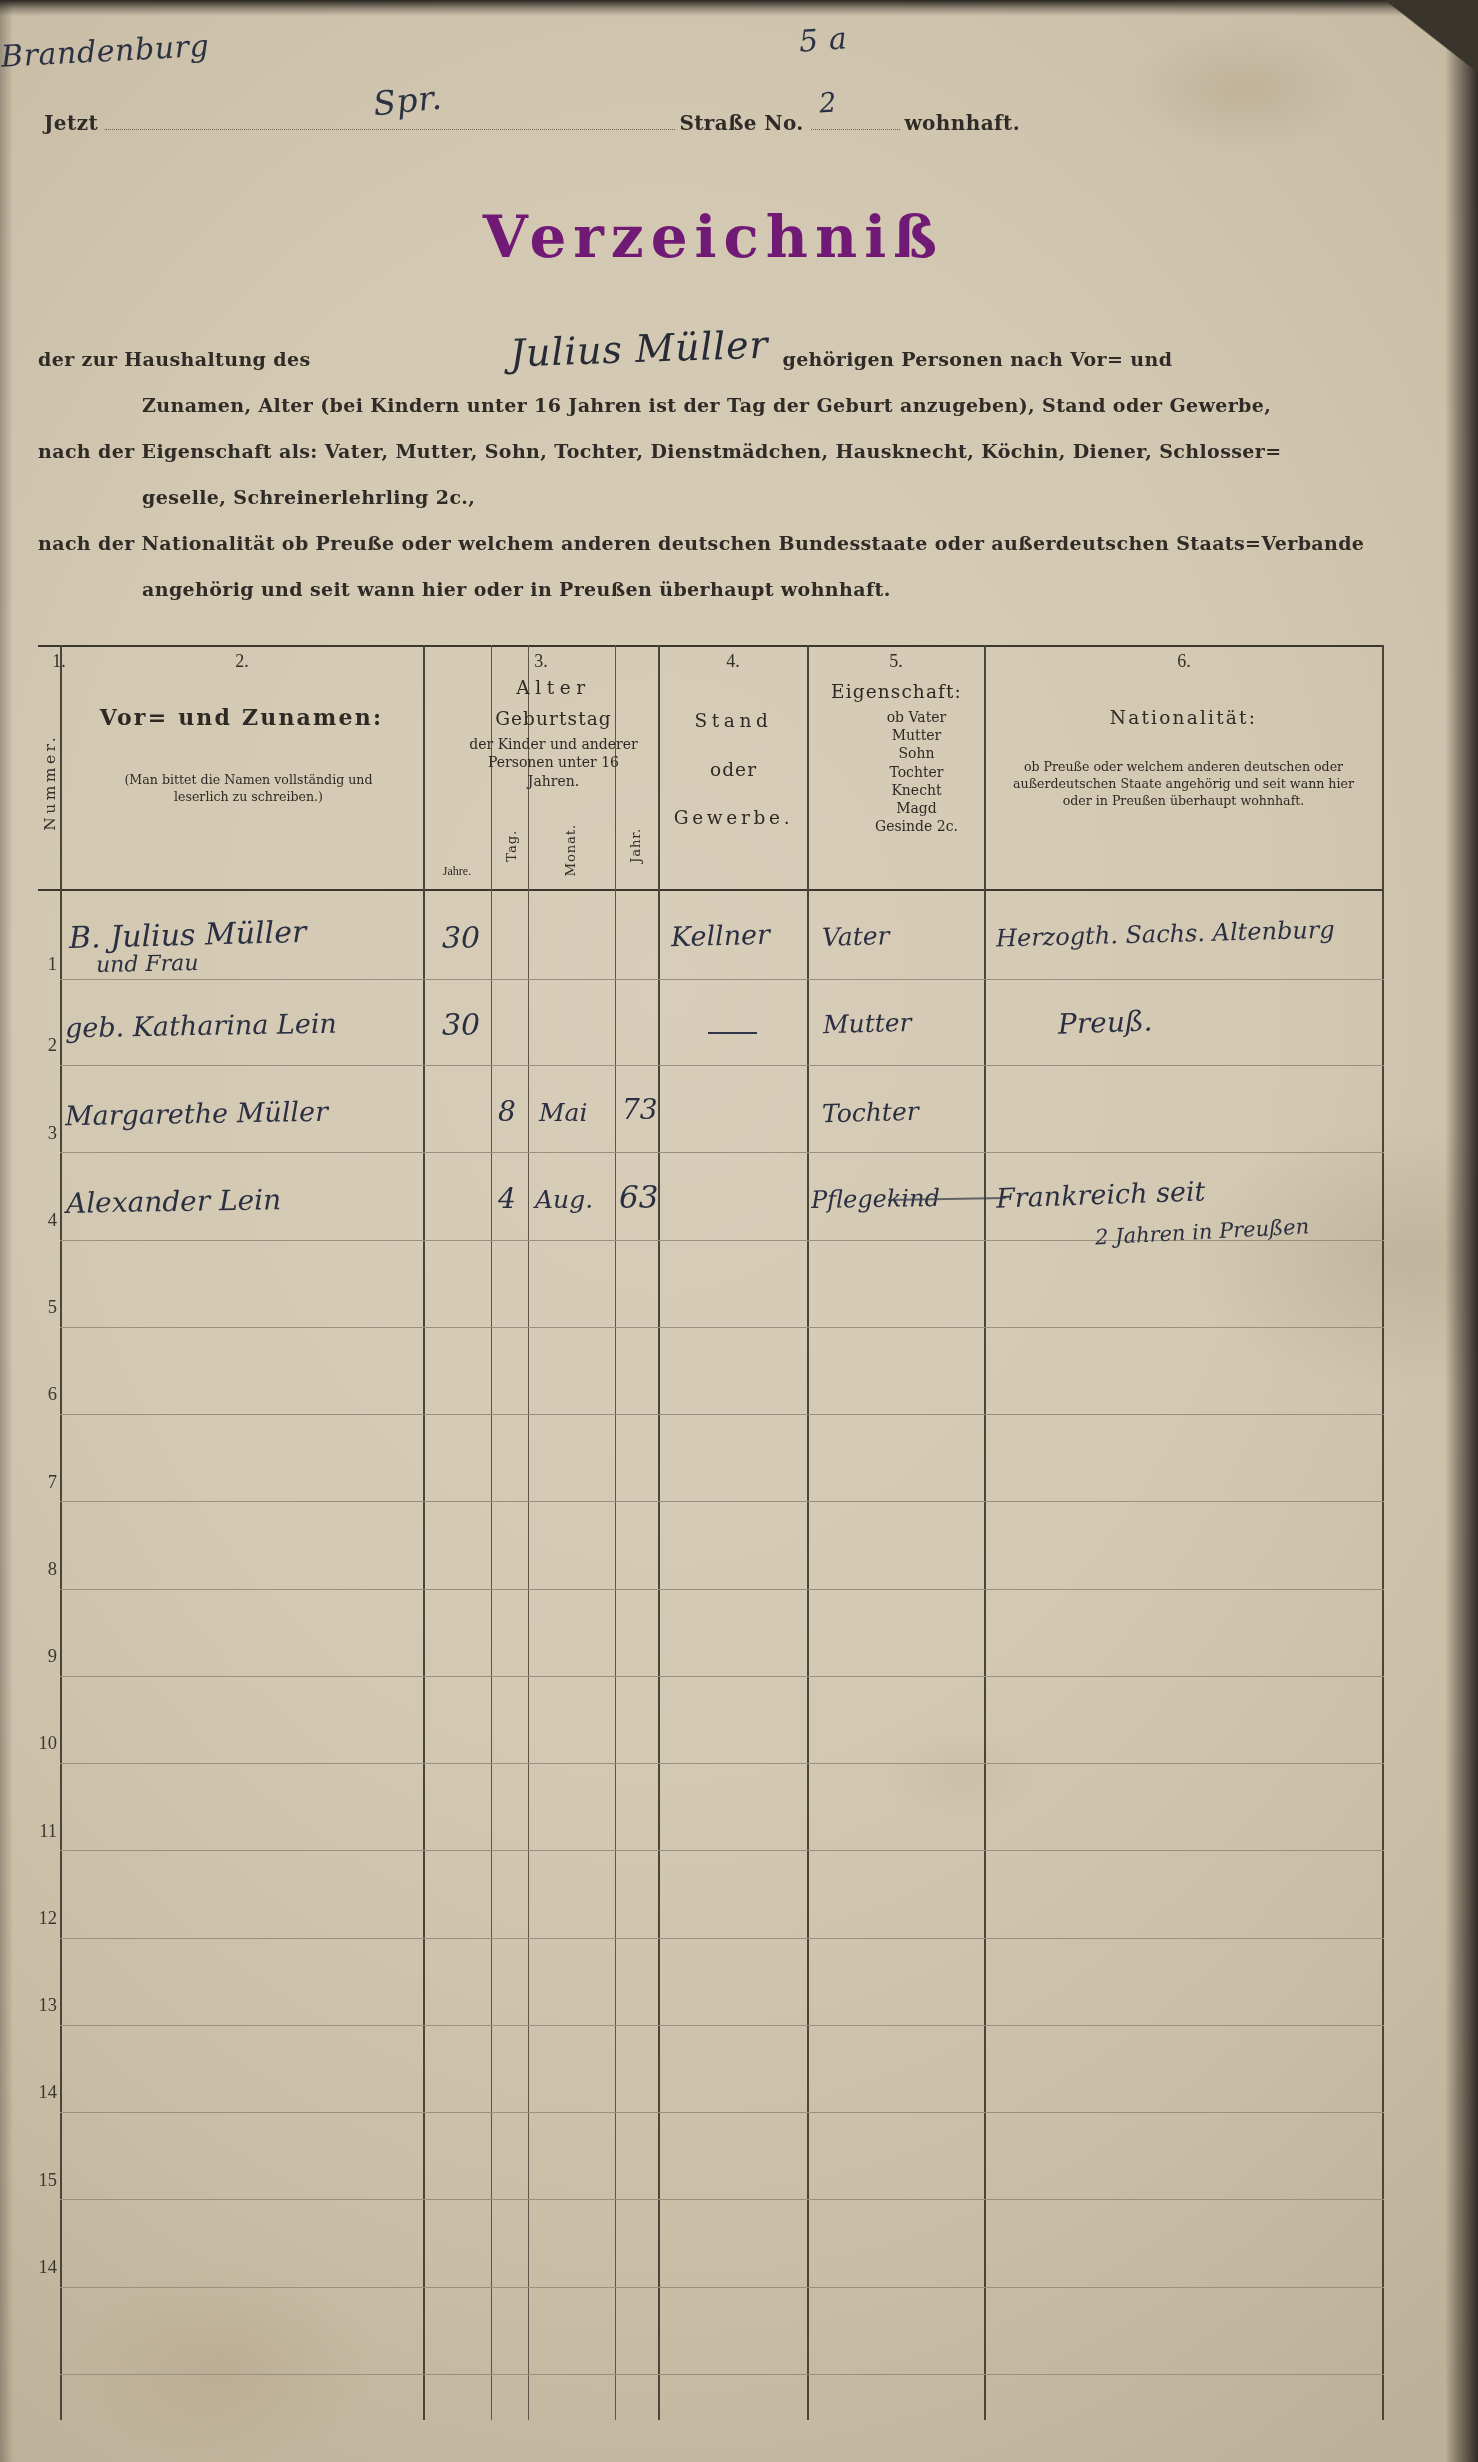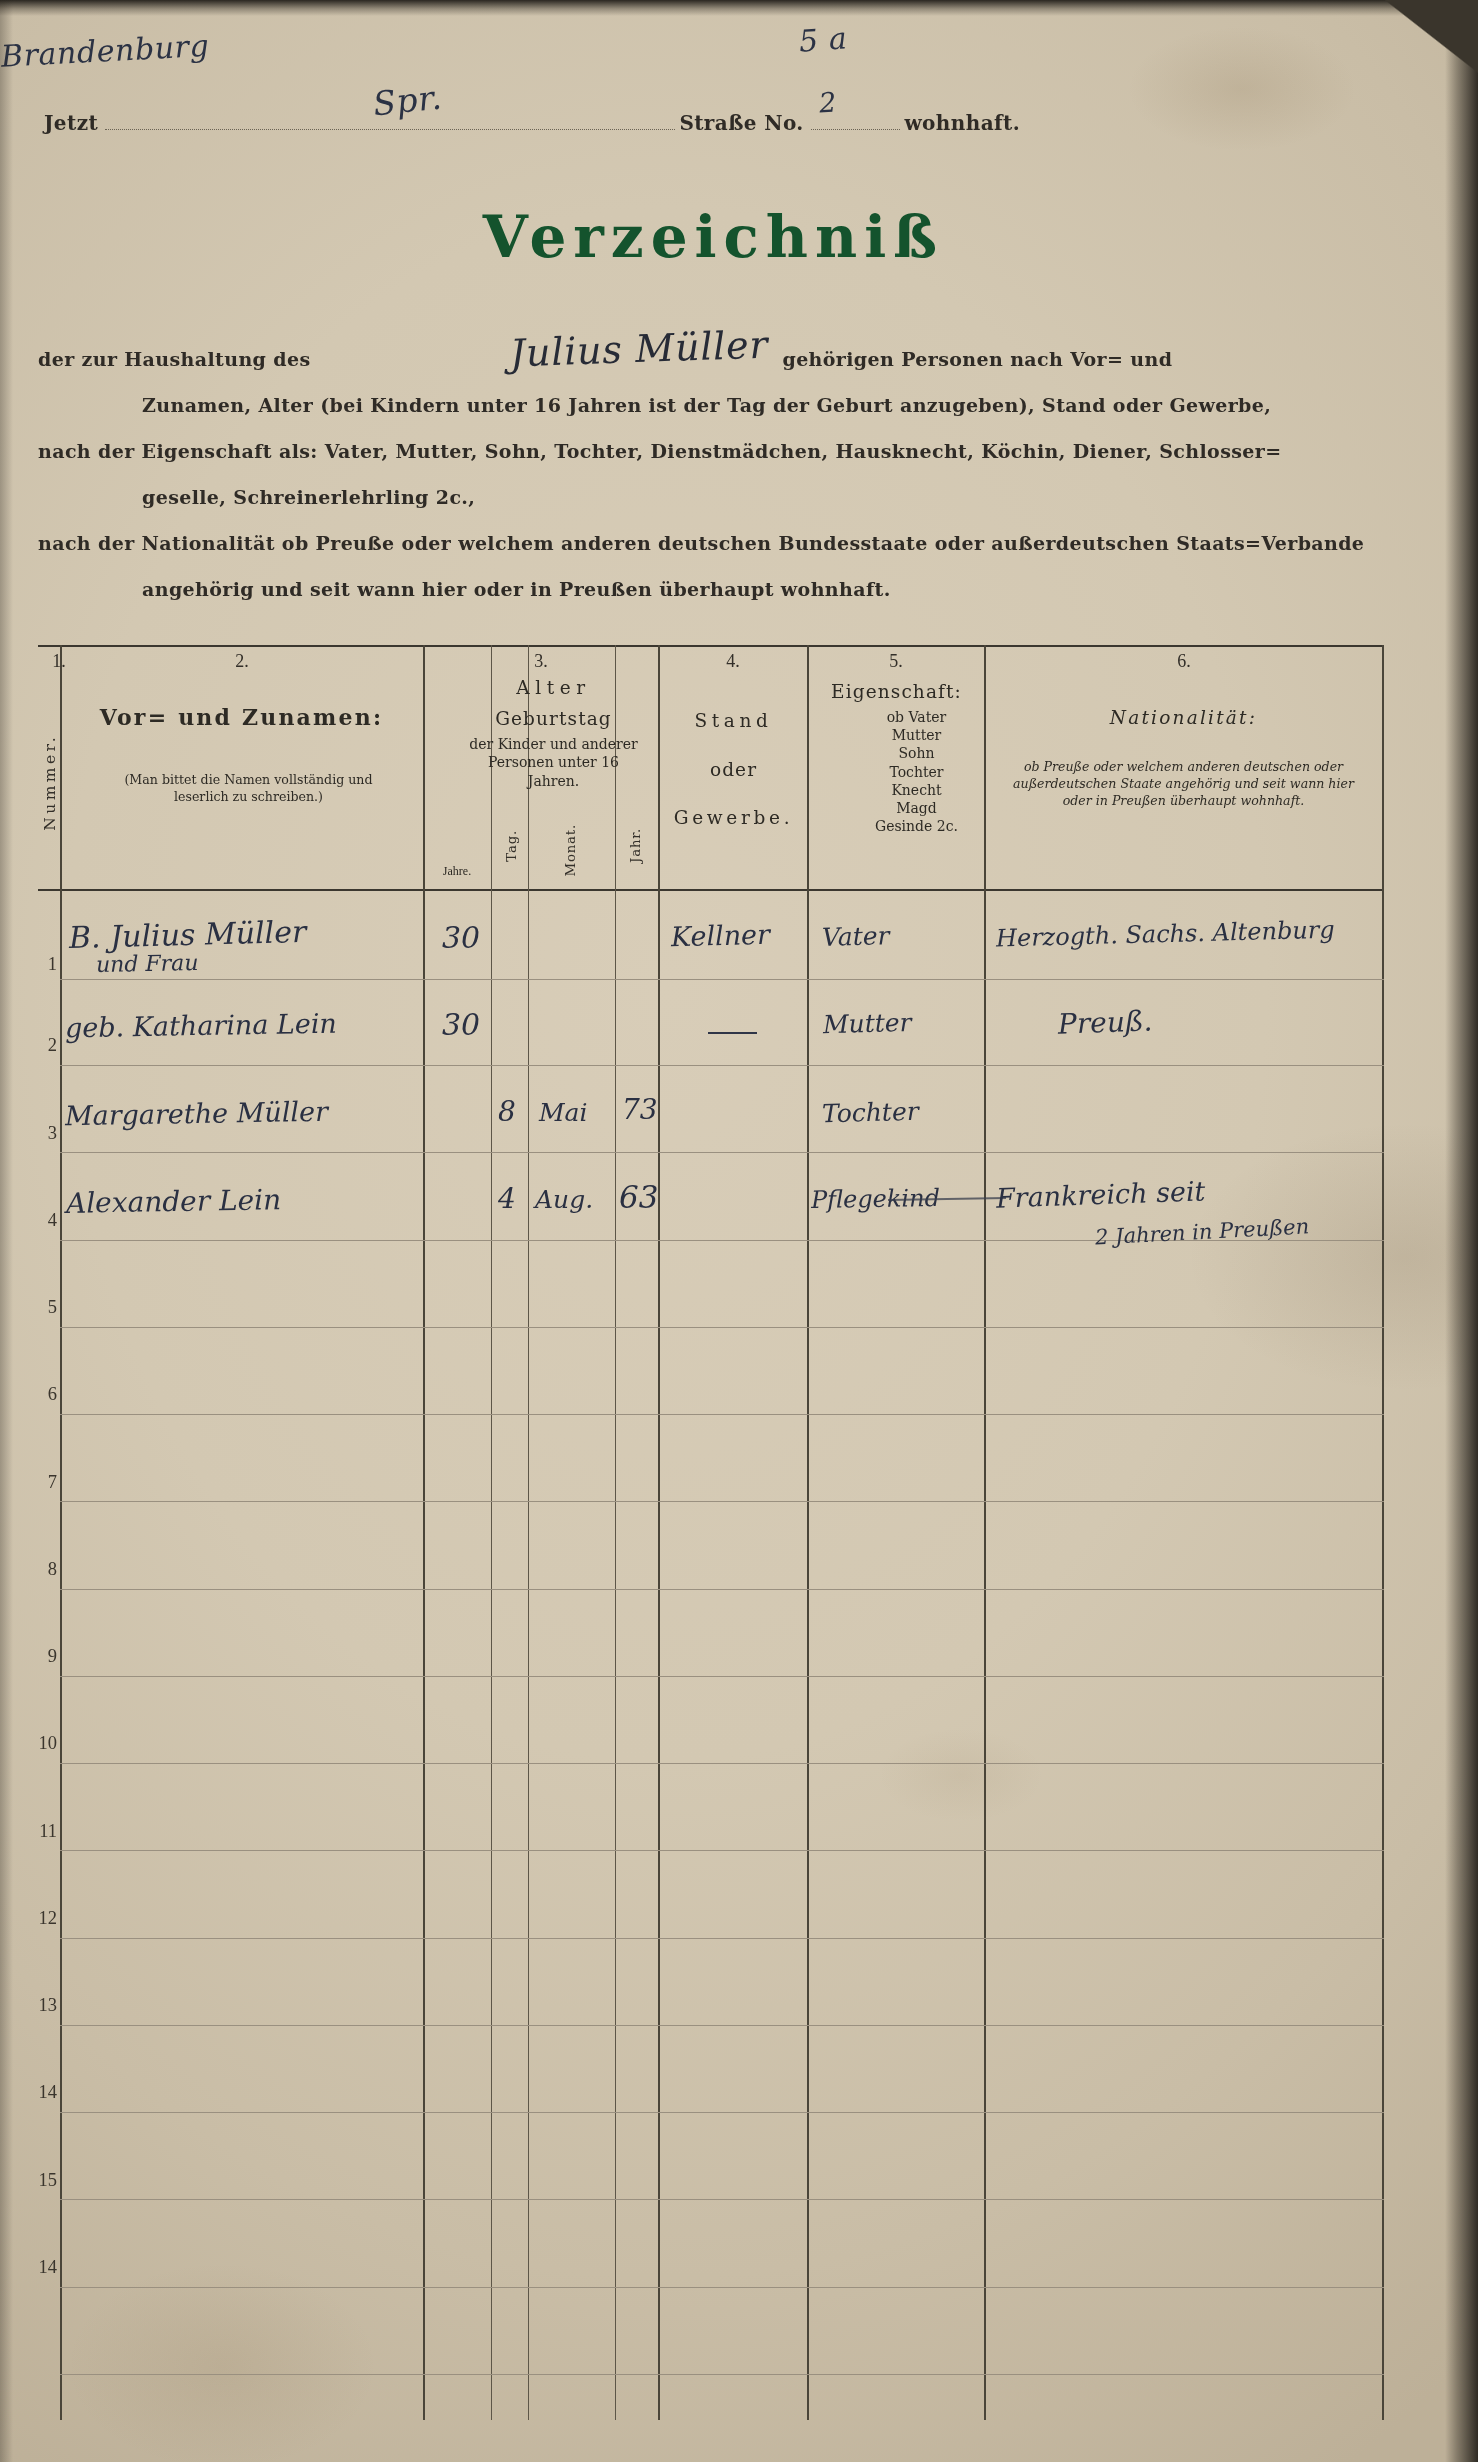--- a/index.html
+++ b/index.html
@@ -77,21 +77,21 @@
     height: 0.7px;
   }
   .dotline.short { flex: 0 0 89px; }
 
   #title {
     position: absolute;
     left: 0; top: 203px;
     width: 1427px;
     text-align: center;
     font-size: 58px;
-    color: #14532d;
+    color: #701a75;
     letter-spacing: .12em;
   }
 
   #intro {
     position: absolute;
     left: 38px; top: 336px;
     width: 1375px;
     color: #2f2b26;
     font-size: 19px;
     line-height: 46px;
@@ -308,21 +308,21 @@
       <div class="mid">Eigenschaft:</div>
       <div class="sm" style="margin-top:4.4px; white-space:pre-line;padding-left:40px;">ob Vater
 Mutter
 Sohn
 Tochter
 Knecht
 Magd
 Gesinde 2c.</div>
     </div>
 
-    <div class="head-cell" style="left:949px; top:61px; width:393px;font-style:italic;">
+    <div class="head-cell" style="left:949px; top:61px; width:393px;">
       <div class="mid" style="letter-spacing:.12em;">Nationalität:</div>
       <div class="xs" style="margin-top:28px; padding:0 25px;">ob Preuße oder welchem anderen deutschen oder außerdeutschen Staate angehörig und seit wann hier oder in Preußen überhaupt wohnhaft.</div>
     </div>
 
     <div class="rowline" style="top:334px;"></div>
     <div class="rowline" style="top:420px;"></div>
     <div class="rowline" style="top:507px;"></div>
     <div class="rowline" style="top:595px;"></div>
     <div class="rowline" style="top:682px;"></div>
     <div class="rowline" style="top:769px;"></div>

